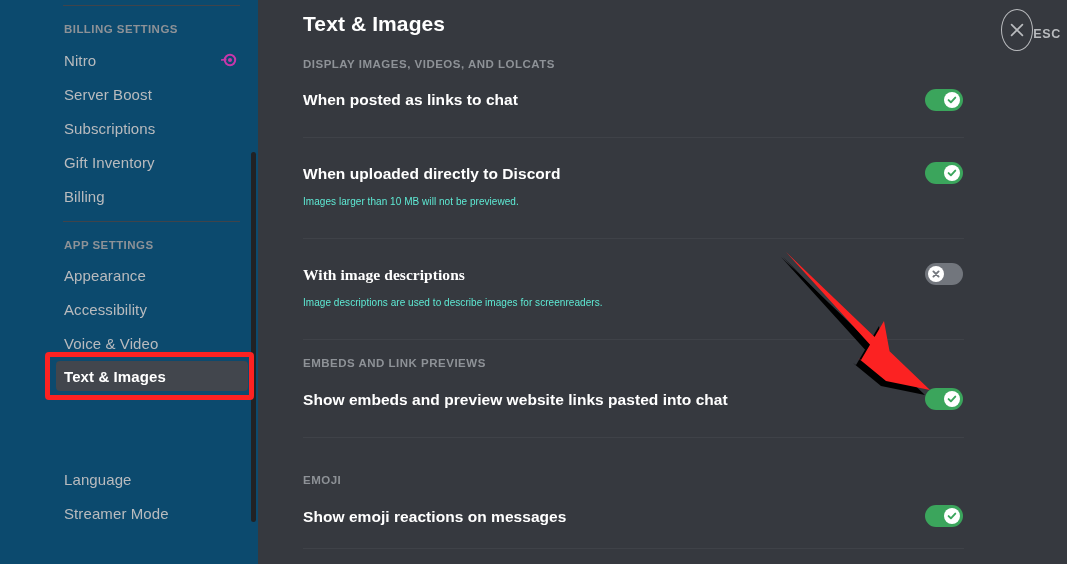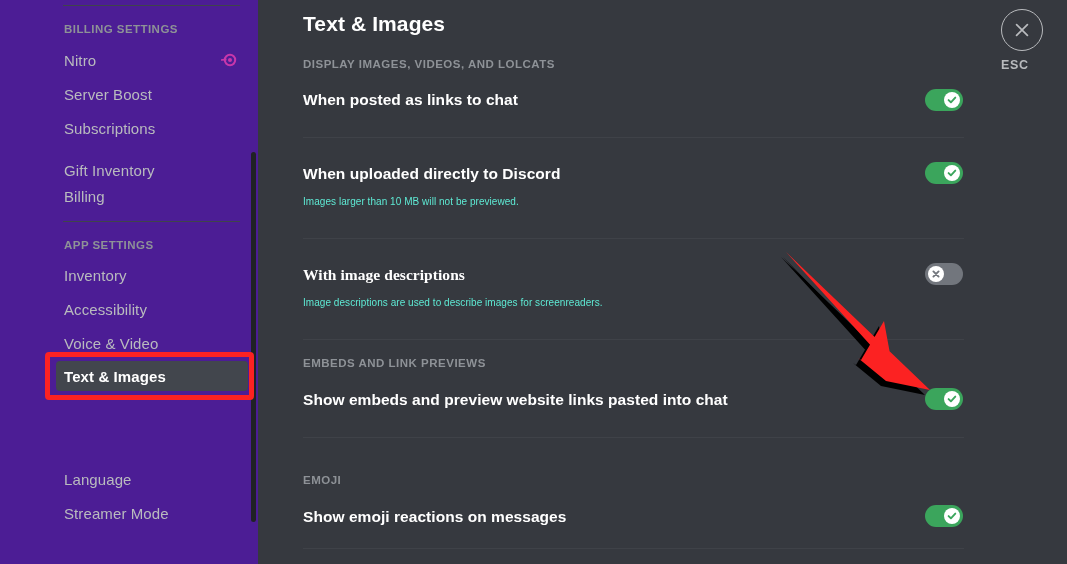--- a/index.html
+++ b/index.html
@@ -7,21 +7,21 @@
     width:1067px; height:564px;
     background:#2f3136;
     font-family:"Liberation Sans", sans-serif;
     overflow:hidden;
   }
   #app { position:relative; width:1067px; height:564px; }
 
   
   .sidebar {
     position:absolute; left:0; top:0; width:258px; height:564px;
-    background:#4c1d95;
+    background:#0c4a6e;
     padding-left:26px;
   }
   .sb-inner { position:absolute; left:0; top:0; width:258px; height:564px; }
   .sb-divider {
     position:absolute; left:63px; width:177px; height:1px;
     background:#40444b;
   }
   .sb-header {
     position:absolute; left:64px;
     font-size:11.5px; font-weight:bold; letter-spacing:.45px;
@@ -93,21 +93,21 @@
     border-radius:50%; background:#ffffff;
     display:flex; align-items:center; justify-content:center;
   }
   .toggle.on  .knob { left:19px; }
   .toggle.off .knob { left:3px; }
   .knob svg { display:block; }
 
   
   .esc-wrap {
     position:absolute; left:743px; top:9px; width:60px;
-    display:flex; flex-direction:column; align-items:flex-start; cursor:pointer;
+    display:flex; flex-direction:row; align-items:center; cursor:pointer;
   }
   .esc-circle {
     width:42px; height:42px; border-radius:50%;
     border:1.5px solid #b9bbbe;
     display:flex; align-items:center; justify-content:center;
   }
   .esc-label {
     margin-top:7px; font-size:12.5px; font-weight:bold;
     color:#b9bbbe; letter-spacing:.7px;
   }
@@ -140,33 +140,33 @@
           <circle cx="11" cy="9" r="2" fill="#c837ab"></circle>
         </svg>
       </div>
 
       <div class="sb-item" style="top:113px;">
         <span class="lbl">Subscriptions</span>
       </div>
       <div class="sb-item" style="top:79px;">
         <span class="lbl">Server Boost</span>
       </div>
-      <div class="sb-item" style="top:147px;margin-top:8px;">
+      <div class="sb-item" style="top:147px;">
         <span class="lbl">Gift Inventory</span>
       </div>
       <div class="sb-item" style="top:181px;">
         <span class="lbl">Billing</span>
       </div>
 
       <div class="sb-divider" style="top:221px;"></div>
 
       <div class="sb-header" style="top:239px;">APP SETTINGS</div>
 
       <div class="sb-item" style="top:260px;">
-        <span class="lbl">Inventory</span>
+        <span class="lbl">Appearance</span>
       </div>
       <div class="sb-item" style="top:294px;">
         <span class="lbl">Accessibility</span>
       </div>
       <div class="sb-item" style="top:328px;">
         <span class="lbl">Voice &amp; Video</span>
       </div>
       <div class="sb-item selected" style="top:361px;">
         <span class="lbl">Text &amp; Images</span>
       </div>

